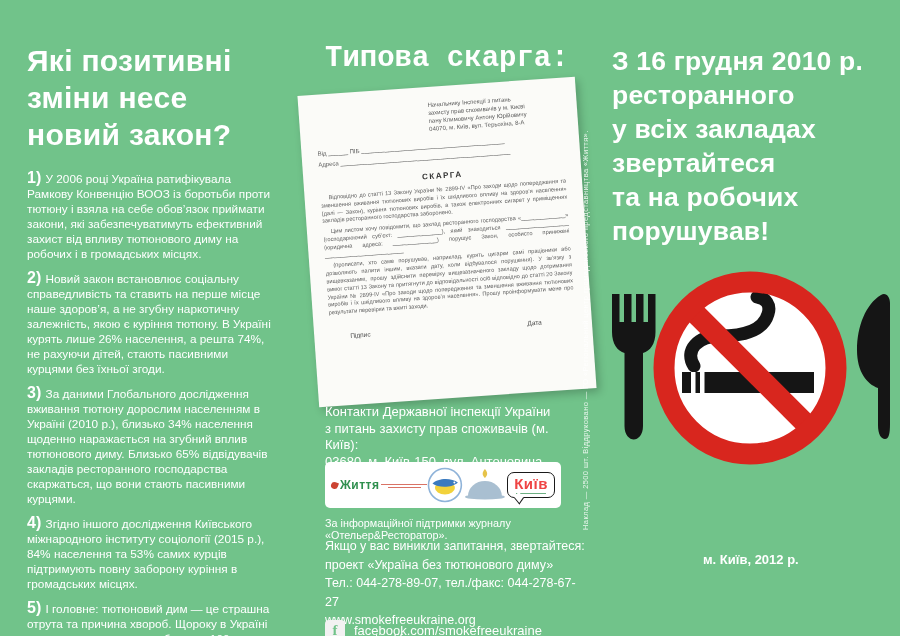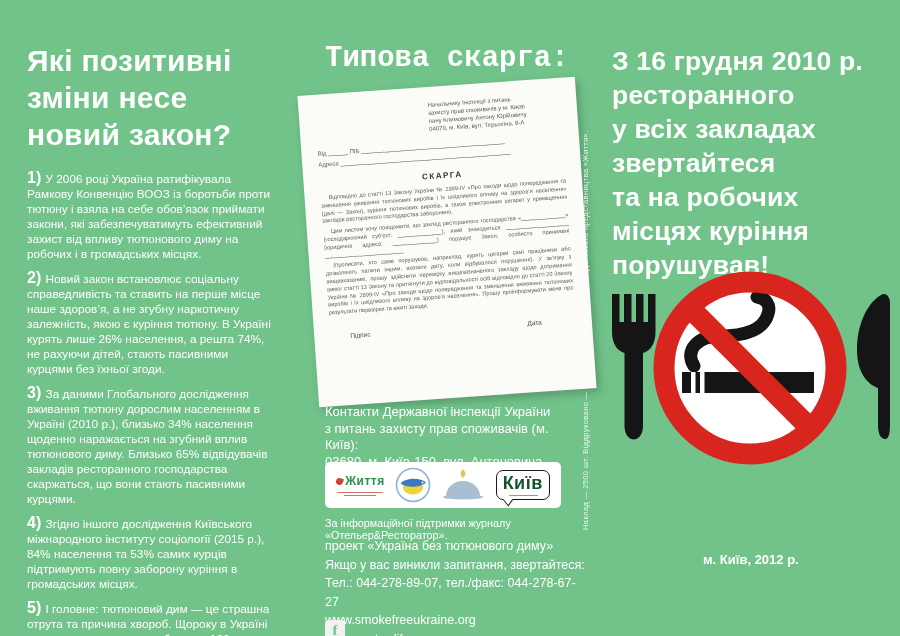--- a/index.html
+++ b/index.html
@@ -39,31 +39,31 @@
   .doc-p { font-size: 5.7px; line-height: 7.8px; text-align: justify;
     margin-bottom: 3px; color: #5f5f5f; text-indent: 8px; overflow: hidden; }
   .sig-row { display: flex; justify-content: space-between; margin-top: 16px;
     font-size: 6.5px; color: #4a4a4a; padding: 0 34px 0 20px; }
 
   .contacts { position: absolute; left: 25px; top: 380px; width: 255px;
     font-size: 13px; line-height: 16.5px; }
   .logobox { position: absolute; left: 25px; top: 438px; width: 236px; height: 46px;
     background: #fff; border-radius: 5px; display: flex; align-items: center;
     justify-content: space-around; padding: 0 6px; }
-  .logo { display: flex; flex-direction: column; align-items: center; gap: 2px; }
+  .logo { display: flex; flex-direction: row; align-items: center; gap: 2px; }
   .life-row { display: flex; align-items: center; gap: 2px; }
   .life-mark { width: 7px; height: 7px; border-radius: 50% 0 50% 50%;
     background: #cc4433; transform: rotate(20deg); }
   .life-label { color: #2f8f4e; font-weight: 700; font-size: 12px; letter-spacing: .5px; }
   .life-sub { width: 46px; }
   .life-sub i { display: block; height: 1.4px; background: #cc4433; opacity: .75; margin-top: 1.6px; }
   .life-sub i:last-child { width: 70%; margin-left: 15%; }
   .kyiv-bubble { position: relative; border: 1.6px solid #1a1a1a; border-radius: 7px;
     background: #fff; padding: 2px 6px 3px; display: flex; flex-direction: column; align-items: center; }
-  .kyiv-label { color: #14532d; font-weight: 700; font-size: 18px; letter-spacing: .5px; }
+  .kyiv-label { color: #ef4444; font-weight: 700; font-size: 15px; letter-spacing: .5px; }
   .kyiv-sub { width: 30px; height: 1.5px; background: #2f8f4e; opacity: .7; margin-top: 1px; }
   .kyiv-bubble::after { content: ""; position: absolute; left: 7px; bottom: -4.5px;
     width: 7px; height: 7px; background: #fff;
     border-left: 1.6px solid #1a1a1a; border-bottom: 1.6px solid #1a1a1a;
     transform: rotate(-55deg) skewX(-15deg); }
   .support { position: absolute; left: 25px; top: 493px; width: 260px; font-size: 10.8px; }
   .questions { position: absolute; left: 25px; top: 513px; width: 260px;
     font-size: 12.5px; line-height: 18.5px; }
   .fbrow { position: absolute; left: 25px; top: 596px; display: flex;
     align-items: center; gap: 9px; font-size: 13px; }
@@ -160,42 +160,42 @@
       </svg>
       <div class="kyiv-bubble">
         <span class="kyiv-label">Київ</span>
         <span class="kyiv-sub"></span>
       </div>
     </div>
 
     <div class="support">За інформаційної підтримки журналу «Отельер&amp;Ресторатор».</div>
 
     <div class="questions">
+      <div>Якщо у вас виникли запитання, звертайтеся:</div>
       <div>проект «Україна без тютюнового диму»</div>
-      <div>Якщо у вас виникли запитання, звертайтеся:</div>
       <div>Тел.: 044-278-89-07, тел./факс: 044-278-67-27</div>
       <div>www.smokefreeukraine.org</div>
       <div>www.center-life.org</div>
     </div>
 
     <div class="fbrow">
       <span class="fbicon">f</span>
+      <span>facebook.com/smokefreeukraine</span>
     </div>
 
     <div class="imprint">Наклад — 2500 шт. Віддруковано — ГО «Регіональний центр громадянського представництва «Життя».</div>
   </section>
 
   <section id="panel-right" class="panel">
     <h1 class="right-headline">
       <span>З 16 грудня 2010 р.</span>
       <span>ресторанного</span>
       <span>у всіх закладах</span>
       <span>звертайтеся</span>
       <span>та на робочих</span>
-      <span>місцях куріння</span>
       <span>порушував!</span>
     </h1>
 
     <div class="sign">
       <svg class="fork-svg" width="46" height="146" viewBox="0 0 46 146">
         <path fill="#151515" d="M2,0 H9.5 V28 H14 V0 H21.5 V28 H26 V0 H33.5 V28 H38 V0 H45.5 V38 C45.5,50 40,57 33,59 L33,132 C33,141 28,145.5 23.75,145.5 C19.5,145.5 14.5,141 14.5,132 L14.5,59 C7.5,57 2,50 2,38 Z"></path>
       </svg>
       <svg class="ring-svg" width="204" height="204" viewBox="0 0 204 204">
         <circle cx="102" cy="102" r="86" fill="#ffffff"></circle>
         <path d="M46,100 C36,84 50,70 72,70 C100,70 116,62 120,48 C123,39 118,32 109,31" fill="none" stroke="#151515" stroke-width="13" stroke-linecap="round"></path>

